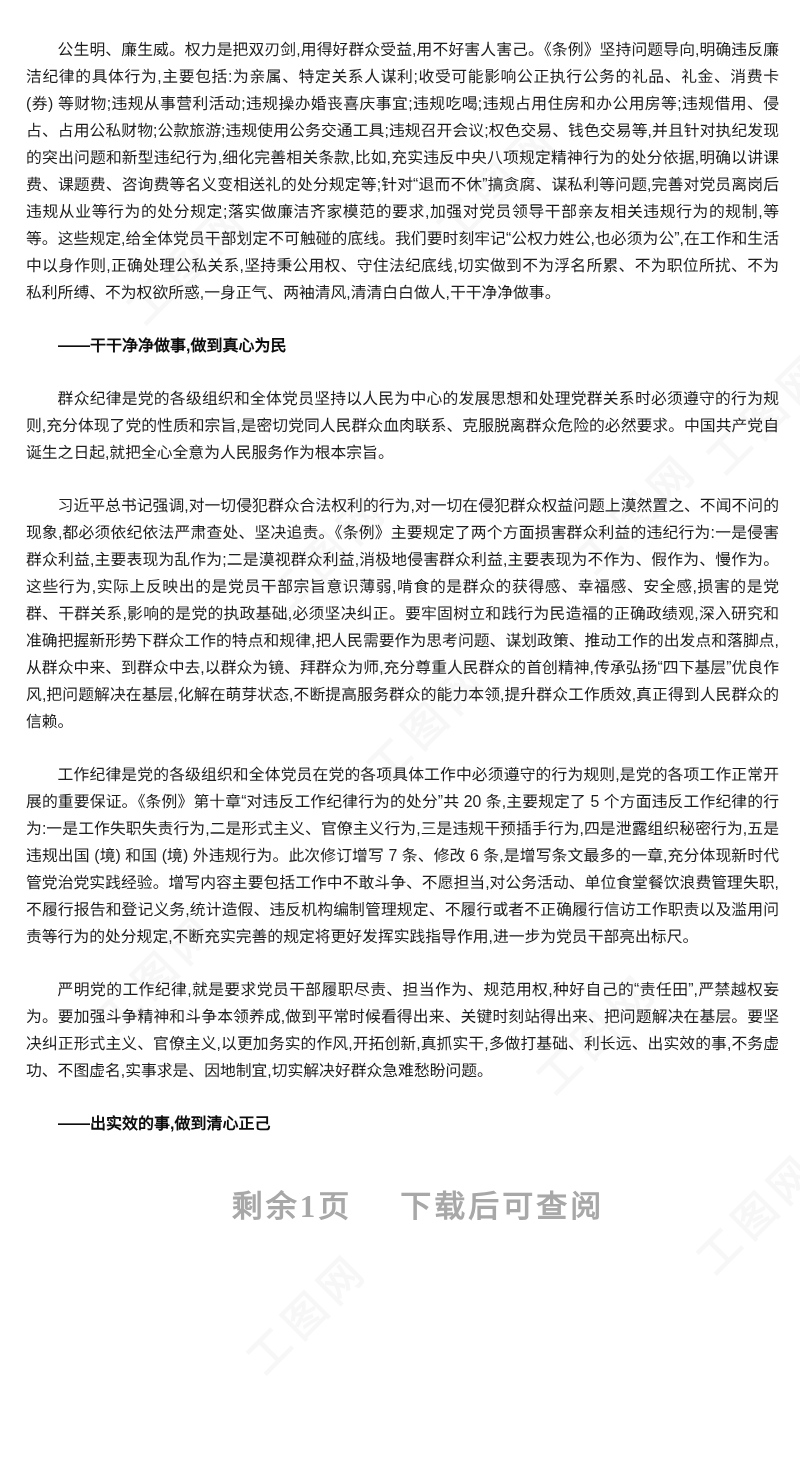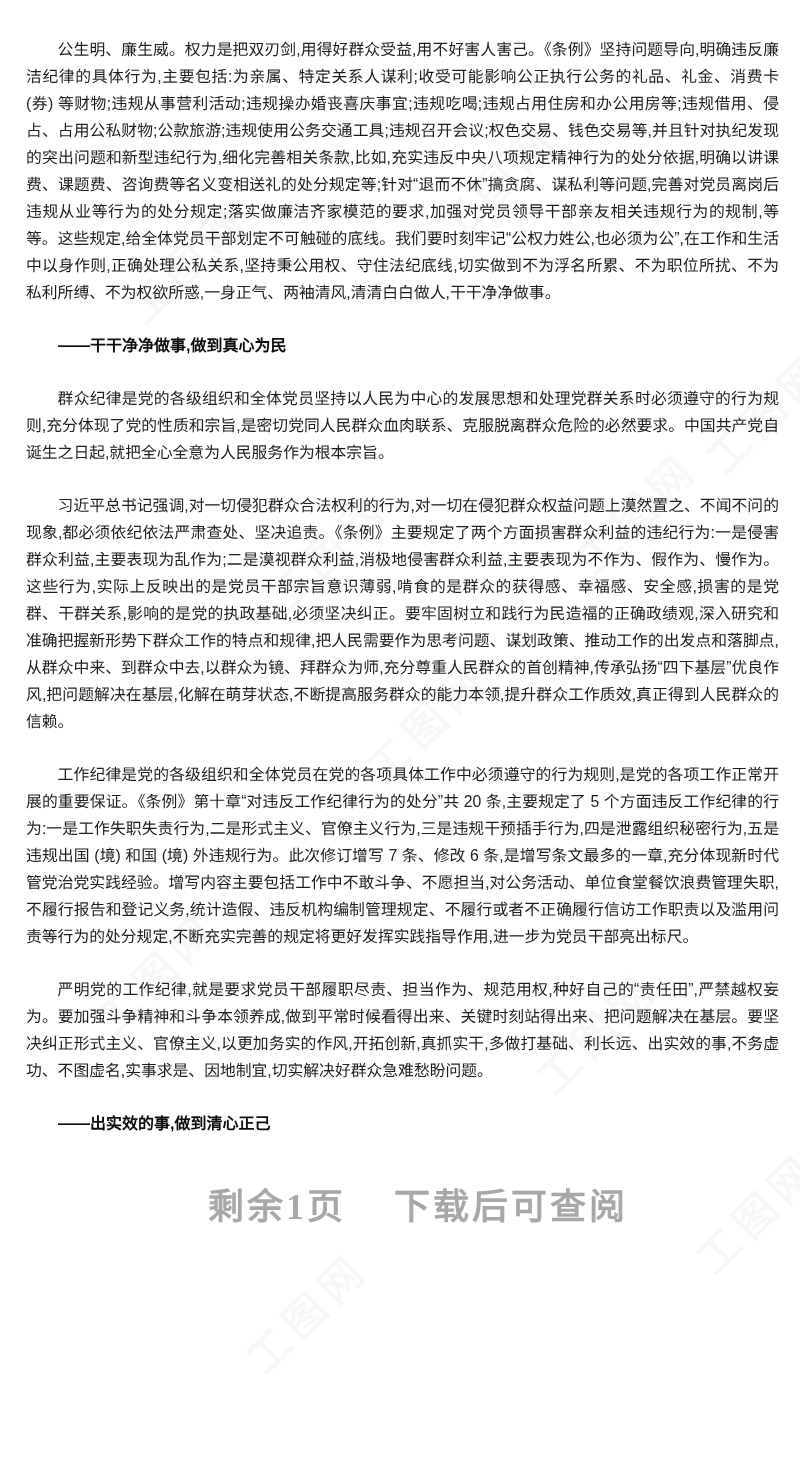--- a/index.html
+++ b/index.html
@@ -55,21 +55,21 @@
     font-weight: bold;
     color: #0d0d0d;
   }
   .footer-notice {
     position: relative;
     z-index: 2;
     margin-top: 44px;
     text-align: center;
     font-family: "Liberation Serif", "DejaVu Serif", serif;
     font-weight: bold;
-    font-size: 36px;
+    font-size: 31px;
     line-height: 52px;
     letter-spacing: 3px;
     padding-left: 36px;
   }
   .footer-gap {
     display: inline-block;
     width: 48px;
   }
 </style>
 </head>

